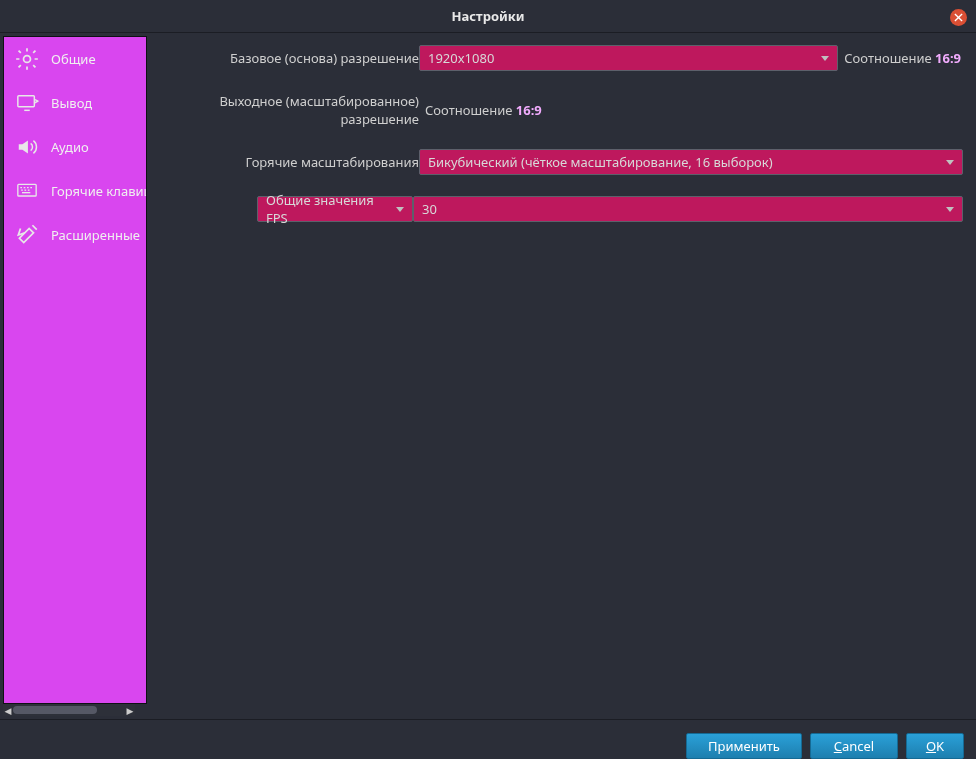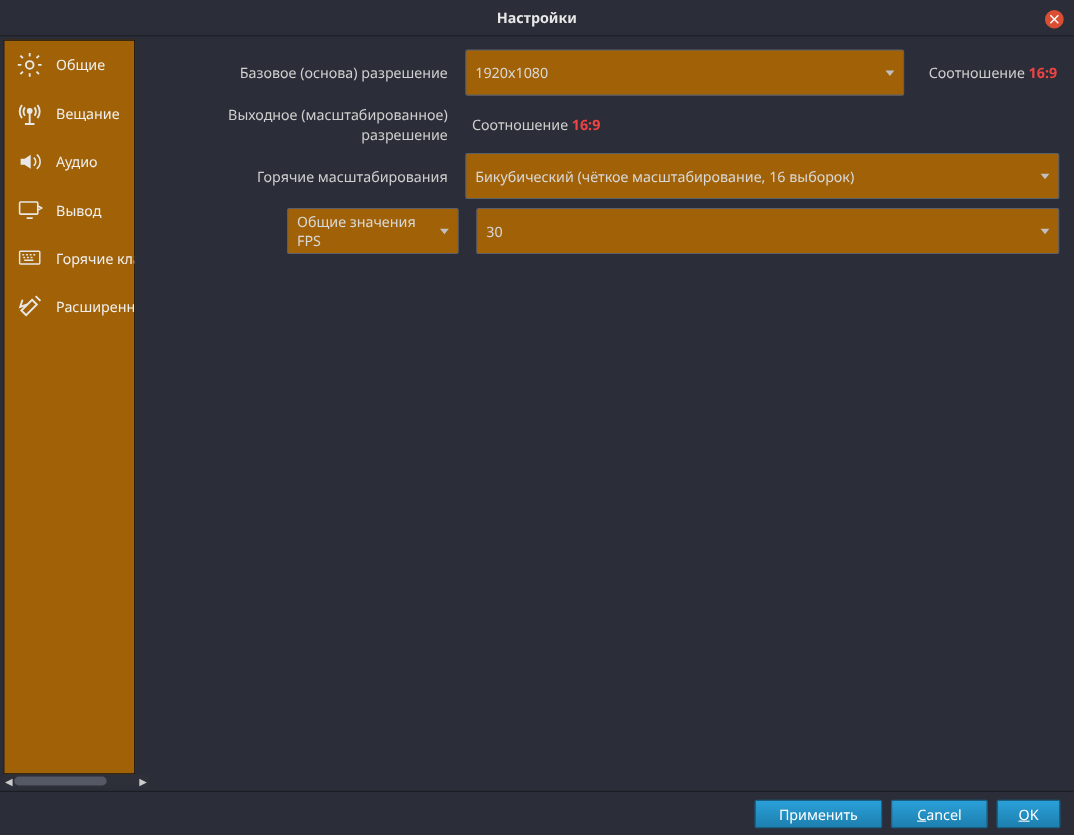--- a/index.html
+++ b/index.html
@@ -6,42 +6,42 @@
 body { background: #2b2e38; color: #d0d0d0; width: 976px; height: 759px; overflow: hidden; display: flex; flex-direction: column; }
 
 .titlebar { height: 35px; display: flex; align-items: center; justify-content: center; position: relative; background: #2b2e38; border-bottom: 1px solid #1b1d24; }
 .titlebar .title { font-weight: bold; color: #e8e8e8; }
 .close-btn { position: absolute; right: 9px; top: 9px; width: 17px; height: 17px; border-radius: 50%; background: #da4f34; display: flex; align-items: center; justify-content: center; cursor: pointer; }
 .close-btn svg { width: 9px; height: 9px; }
 
 .body { flex: 1; display: flex; padding: 3px 3px 3px 3px; gap: 12px; }
 
 .sidebar-wrap { display: flex; flex-direction: column; }
-.sidebar { width: 120px; background: #a16207; border: 1px solid #0f1015; height: 668px; overflow: hidden; }
+.sidebar { width: 144px; background: #d946ef; border: 1px solid #0f1015; height: 668px; overflow: hidden; }
 .sidebar-item { height: 44px; display: flex; align-items: center; gap: 8px; padding-left: 7px; cursor: pointer; color: #f0f0f0; white-space: nowrap; }
 .sidebar-item .icon { width: 32px; height: 28px; flex-shrink: 0; display: flex; align-items: center; justify-content: center; }
 .sidebar-item.active { background: #a05068; }
 
 .hscroll { width: 132px; height: 12px; background: #2d3039; display: flex; align-items: center; }
 .hscroll .arrow { width: 10px; height: 10px; display: flex; align-items: center; justify-content: center; color: #ccc; font-size: 9px; }
 .hscroll .track { flex: 1; height: 8px; background: #2d3039; position: relative; }
 .hscroll .thumb { position: absolute; left: 0; top: 0; width: 75%; height: 8px; background: #555865; border-radius: 4px; }
 
 .settings { flex: 1; padding: 9px 10px 0 0; }
-.row { display: flex; align-items: center; margin-bottom: 8px; gap: 16px; }
+.row { display: flex; align-items: center; margin-bottom: 21px; gap: 0; }
 .label { width: 260px; text-align: right; color: #cfcfcf; padding-right: 0; }
-.combo { flex: 1; height: 42px; background: #a16207; border: 1px solid #5d606b; border-radius: 2px; display: flex; align-items: center; padding: 0 8px; color: #d8d8d8; position: relative; cursor: pointer; }
+.combo { flex: 1; height: 26px; background: #be185d; border: 1px solid #5d606b; border-radius: 2px; display: flex; align-items: center; padding: 0 8px; color: #d8d8d8; position: relative; cursor: pointer; }
 .combo.combo-wide { flex: 1; }
 .combo .chev { margin-left: auto; border-left: 4px solid transparent; border-right: 4px solid transparent; border-top: 5px solid #c0c0c0; width: 0; height: 0; }
 .ratio { white-space: nowrap; color: #cfcfcf; padding-left: 6px; padding-right: 2px; }
-.ratio b { font-weight: bold; color: #ef4444; }
+.ratio b { font-weight: bold; color: #f0abfc; }
 
 .row .combo.narrow { flex: 0 0 156px; }
 
-.footer { height: 42px; display: flex; align-items: center; justify-content: flex-end; gap: 8px; padding-right: 12px; border-top: 1px solid #1b1d24; background: #2b2e38; }
+.footer { height: 42px; display: flex; align-items: flex-end; justify-content: flex-end; gap: 8px; padding-right: 12px; border-top: 1px solid #1b1d24; background: #2b2e38; }
 .btn { min-width: 116px; height: 26px; background: linear-gradient(#2aa0d8, #1d7faf); border: 1px solid #156a94; color: #fff; display: flex; align-items: center; justify-content: center; border-radius: 2px; cursor: pointer; }
 .btn.narrow { min-width: 58px; }
 .btn .u { text-decoration: underline; }
 
 svg { stroke: #e8e8e8; stroke-width: 1.6; fill: none; }
 </style>
 </head>
 <body>
 
 <div class="titlebar">
@@ -62,51 +62,40 @@
     <div class="sidebar-item">
       <span class="icon">
         <svg viewBox="0 0 24 24" width="26" height="26">
               <circle cx="12" cy="12" r="3.2"></circle>
               <path d="M12 2v3M12 19v3M4.2 4.2l2.1 2.1M17.7 17.7l2.1 2.1M2 12h3M19 12h3M4.2 19.8l2.1-2.1M17.7 6.3l2.1-2.1"></path>
             </svg>
       </span>
       <span>Общие</span>
     </div>
 
+
     <div class="sidebar-item">
       <span class="icon">
-        <svg viewBox="0 0 24 24" width="26" height="26">
-              <circle cx="12" cy="10" r="1.6" fill="#e8e8e8"></circle>
-              <path d="M8 7a6 6 0 0 0 0 7M16 7a6 6 0 0 1 0 7M5.5 5a9 9 0 0 0 0 11M18.5 5a9 9 0 0 1 0 11"></path>
-              <line x1="12" y1="11" x2="12" y2="21"></line>
-              <line x1="8" y1="21" x2="16" y2="21"></line>
+        <svg viewBox="0 0 24 24" width="28" height="22">
+              <rect x="2" y="4" width="18" height="12" rx="1"></rect>
+              <line x1="9" y1="20" x2="15" y2="20"></line>
+              <path d="M20 8l4 2-4 2" stroke-linejoin="round"></path>
             </svg>
       </span>
-      <span>Вещание</span>
+      <span>Вывод</span>
     </div>
 
     <div class="sidebar-item">
       <span class="icon">
         <svg viewBox="0 0 24 24" width="26" height="22">
               <path d="M3 9v6h4l6 4V5L7 9H3z" fill="#e8e8e8" stroke="none"></path>
               <path d="M16 8a5 5 0 0 1 0 8M19 5a9 9 0 0 1 0 14"></path>
             </svg>
       </span>
       <span>Аудио</span>
-    </div>
-
-    <div class="sidebar-item">
-      <span class="icon">
-        <svg viewBox="0 0 24 24" width="28" height="22">
-              <rect x="2" y="4" width="18" height="12" rx="1"></rect>
-              <line x1="9" y1="20" x2="15" y2="20"></line>
-              <path d="M20 8l4 2-4 2" stroke-linejoin="round"></path>
-            </svg>
-      </span>
-      <span>Вывод</span>
     </div>
 
 
     <div class="sidebar-item">
       <span class="icon">
         <svg viewBox="0 0 24 24" width="28" height="20">
               <rect x="1" y="4" width="22" height="14" rx="1"></rect>
               <line x1="4" y1="8" x2="6" y2="8"></line>
               <line x1="8" y1="8" x2="10" y2="8"></line>
               <line x1="12" y1="8" x2="14" y2="8"></line>

